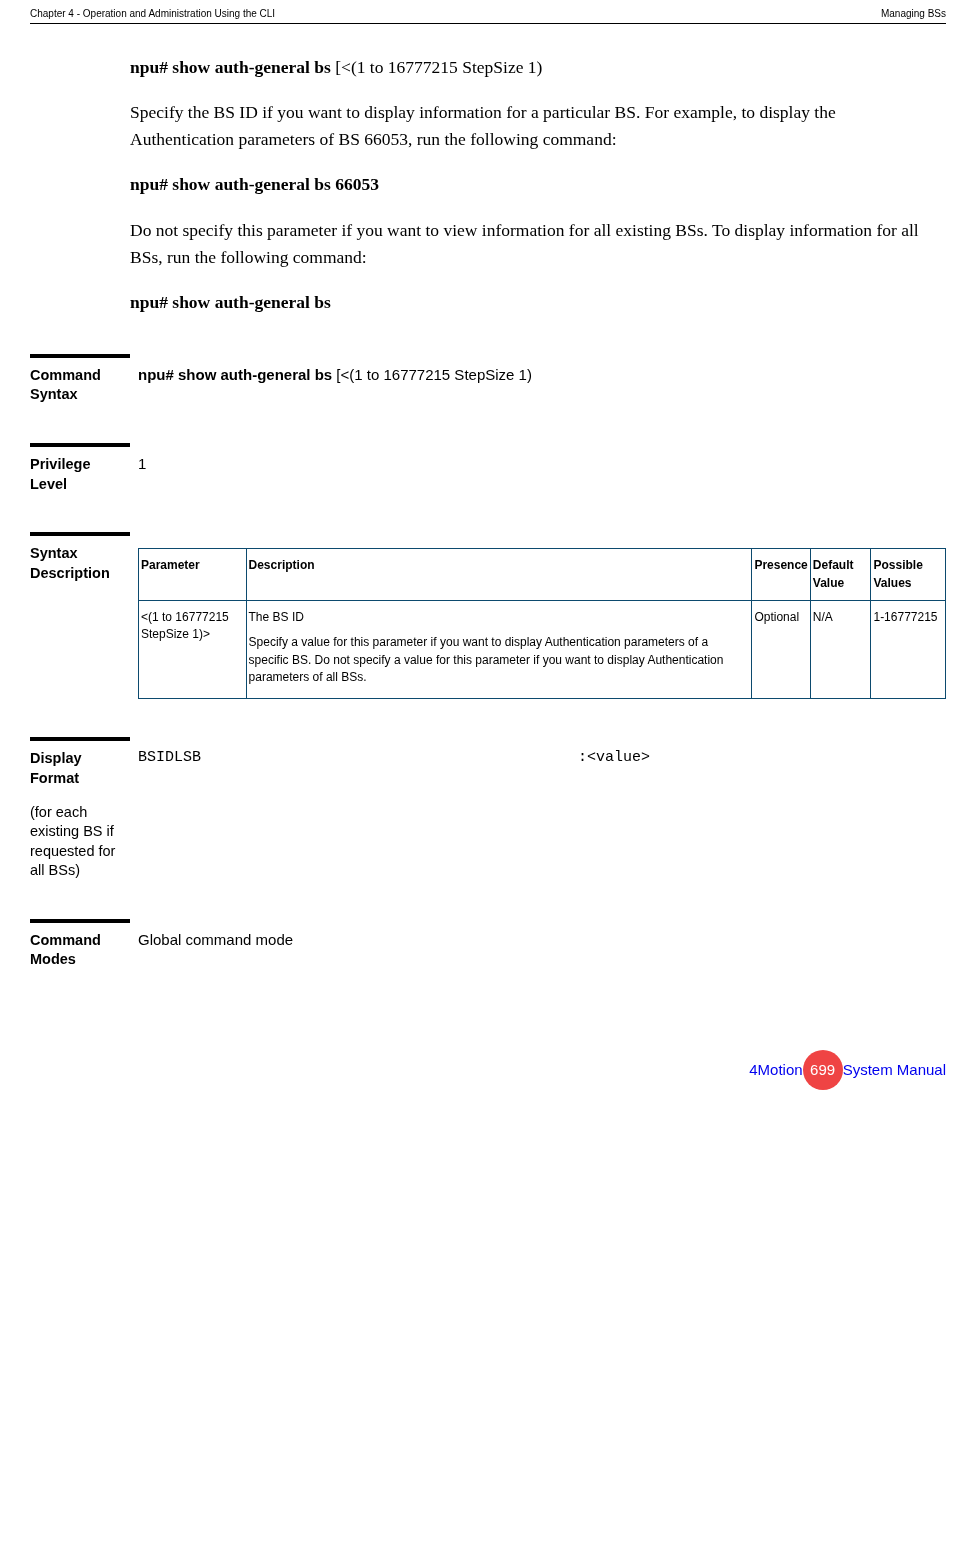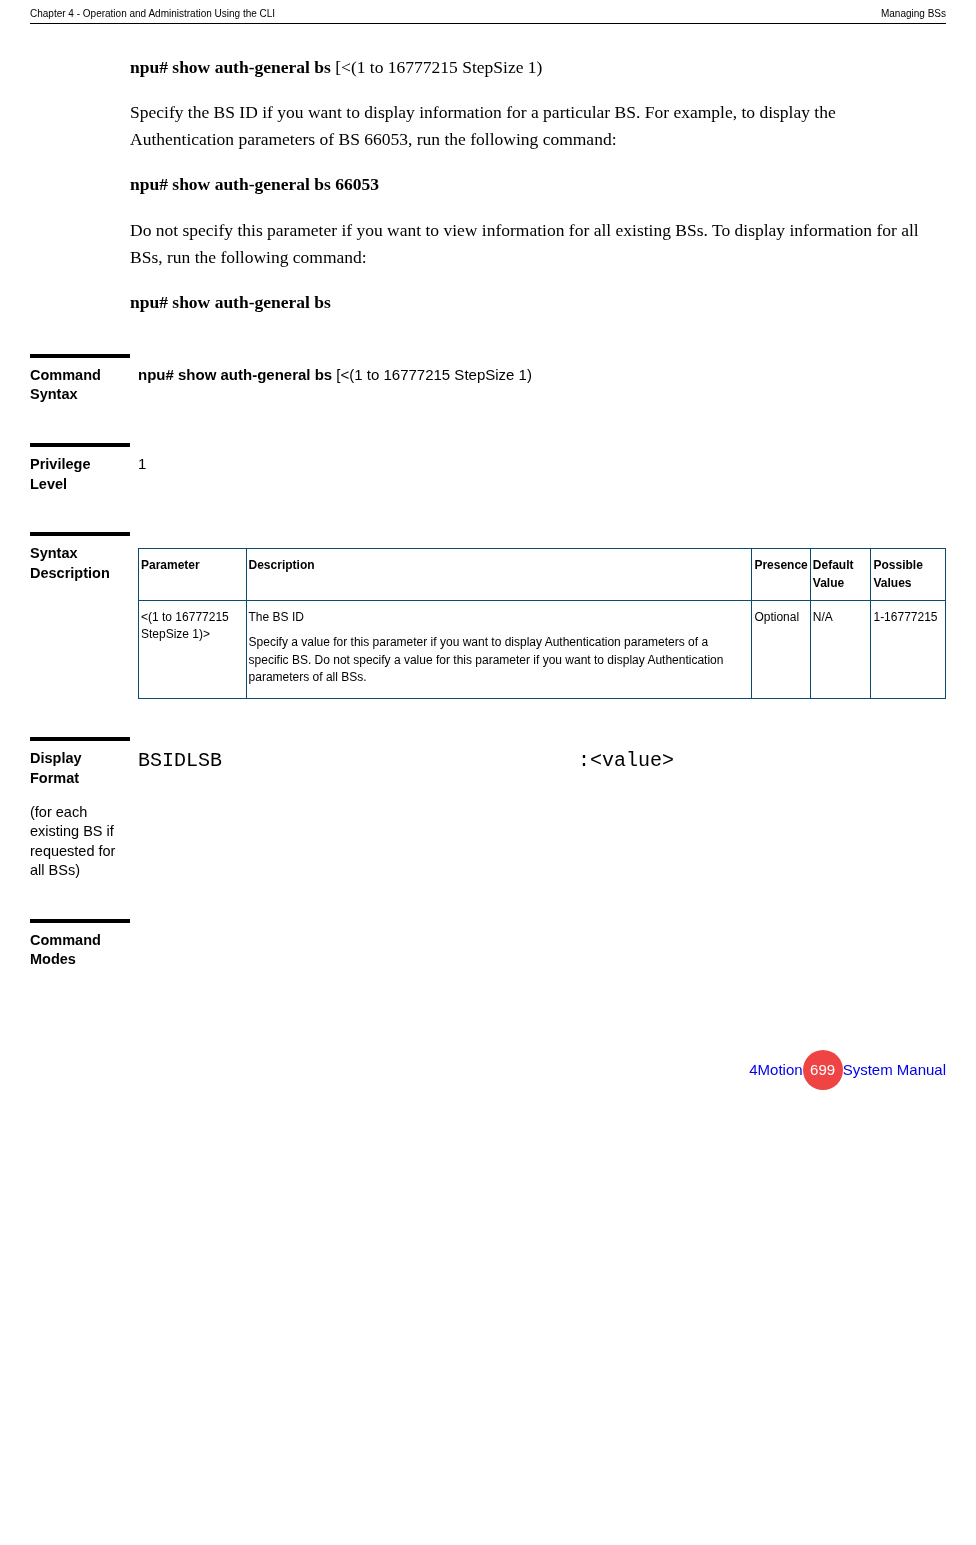--- a/index.html
+++ b/index.html
@@ -82,21 +82,21 @@
   }
   .syntax-table th {
     font-weight: bold;
   }
   .desc-cell p {
     margin: 0 0 8px 0;
   }
   .desc-cell p:last-child { margin-bottom: 4px; }
   .mono {
     font-family: "Courier New", monospace;
-    font-size: 20px;
+    font-size: 15px;
   }
   .display-format-line {
     display: flex;
   }
   .display-format-line .df-key {
     width: 440px;
     display: inline-block;
   }
   .footer-row {
     display: flex;
@@ -189,20 +189,21 @@
     <div class="section-content">
       <div class="mono display-format-line">
         <span class="df-key">BSIDLSB</span>
         <span>:&lt;value&gt;</span>
       </div>
     </div>
   </div>
 
   <div class="section-row">
     <div class="section-label">Command Modes</div>
+    <div class="section-content ns">Global command mode</div>
   </div>
 
 </div>
 
 <div class="footer-row">
   <span class="footer-left">4Motion</span>
   <span class="page-badge">699</span>
   <span class="footer-right">System Manual</span>
 </div>
 

